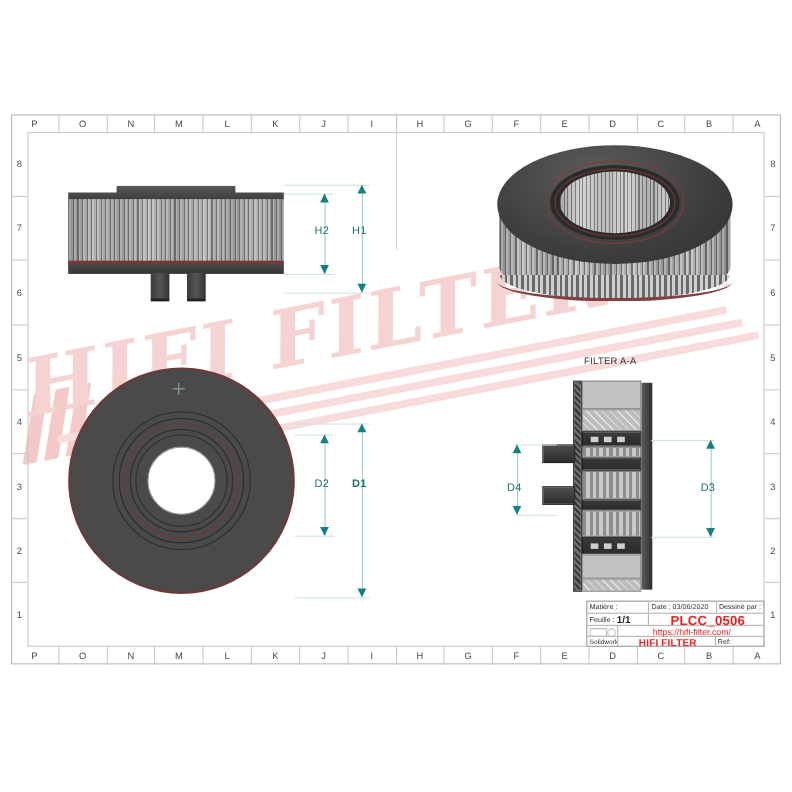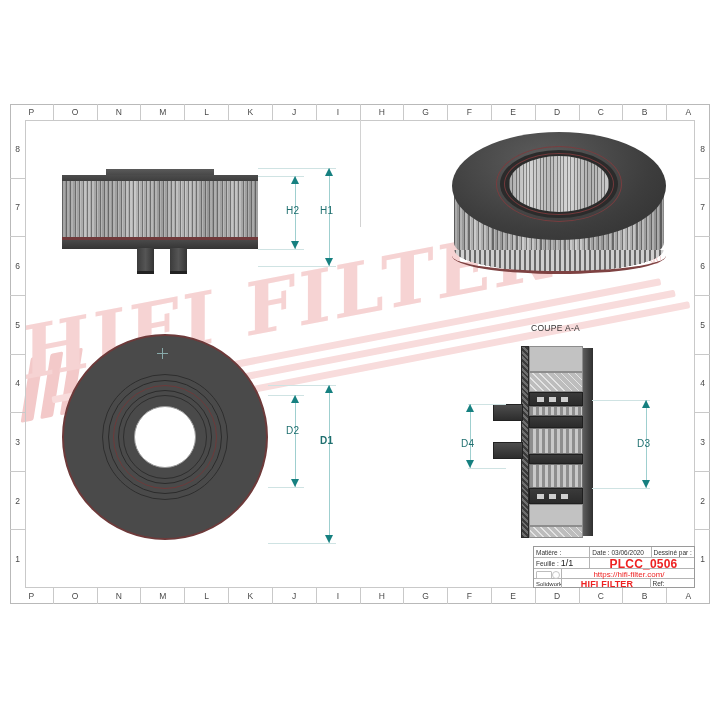--- a/index.html
+++ b/index.html
@@ -173,21 +173,21 @@
   .r4{top:32px;height:9px;}
   .tb-part{position:absolute;left:57px;top:11px;width:105px;height:12px;
            display:flex;align-items:center;justify-content:center;
            font-size:12px;font-weight:700;color:#ee2222;letter-spacing:.2px;}
   .tb-url{position:absolute;left:28px;top:22px;width:134px;height:10px;
           display:flex;align-items:center;justify-content:center;
           font-size:8px;color:#ee2222;}
   .tb-brand{position:absolute;left:28px;top:32px;width:90px;height:9px;
             display:flex;align-items:center;justify-content:center;
             font-size:9px;font-weight:700;color:#ee2222;letter-spacing:.2px;}
-  .tb-sheetval{font-size:9px;color:#222;font-weight:400;margin-left:2px;}
+  .tb-sheetval{font-size:9px;color:#222;font-weight:700;margin-left:2px;}
   .tb-icon{position:absolute;left:2px;top:23px;width:22px;height:8px;}
   .tb-icon .b{position:absolute;left:0;top:1px;width:14px;height:6px;
               border:1px solid #bdbdbd;border-radius:1px;}
   .tb-icon .c{position:absolute;left:16px;top:1px;width:6px;height:6px;border-radius:50%;
               border:1px solid #c6c6c6;}
 </style>
 </head>
 <body>
 
 <div id="sheet">
@@ -304,21 +304,21 @@
     <div class="pl-ring pl-r5"></div>
     <div class="pl-hole"></div>
     <div class="pl-cross"></div>
   </div>
 
   <div class="ext-line" style="left:268px;top:395px;width:36px;"></div>
   <div class="ext-line" style="left:268px;top:487px;width:36px;"></div>
   <div class="dim-line dim-v" style="left:295px;top:395px;height:92px;"></div>
   <div class="arw arw-up" style="left:291px;top:395px;"></div>
   <div class="arw arw-dn" style="left:291px;top:479px;"></div>
-  <div class="dim-label" style="left:286px;top:425px;">D2</div>
+  <div class="dim-label" style="left:286px;top:435px;">D2</div>
 
   <div class="ext-line" style="left:268px;top:385px;width:68px;"></div>
   <div class="ext-line" style="left:268px;top:543px;width:68px;"></div>
   <div class="dim-line dim-v" style="left:329px;top:385px;height:158px;"></div>
   <div class="arw arw-up" style="left:325px;top:385px;"></div>
   <div class="arw arw-dn" style="left:325px;top:535px;"></div>
   <div class="dim-label" style="left:320px;top:435px;font-weight:bold;">D1</div>
 
   <div id="view-iso">
     <div class="iso-skirt">
@@ -328,21 +328,21 @@
     <div class="iso-botseal"></div>
     <div class="iso-topcap"></div>
     <div class="iso-bore"></div>
     <div class="iso-inner">
         <div class="pl"></div>
       </div>
     <div class="iso-bore2"></div>
     <div class="iso-seal"></div>
   </div>
 
-  <div class="sec-title">COUPE A-A</div>
+  <div class="sec-title">FILTER A-A</div>
 
   <div id="view-sec">
     <div class="sc-wallL"></div>
     <div class="sc-wallR"></div>
 
     <div class="sc-block sc-plain" style="top:0px;height:26px;"></div>
     <div class="sc-block sc-hatch" style="top:26px;height:20px;"></div>
     <div class="sc-block sc-dark" style="top:46px;height:14px;">
       <div class="sc-dots" style="left:0;top:4px;">
           <i></i>

